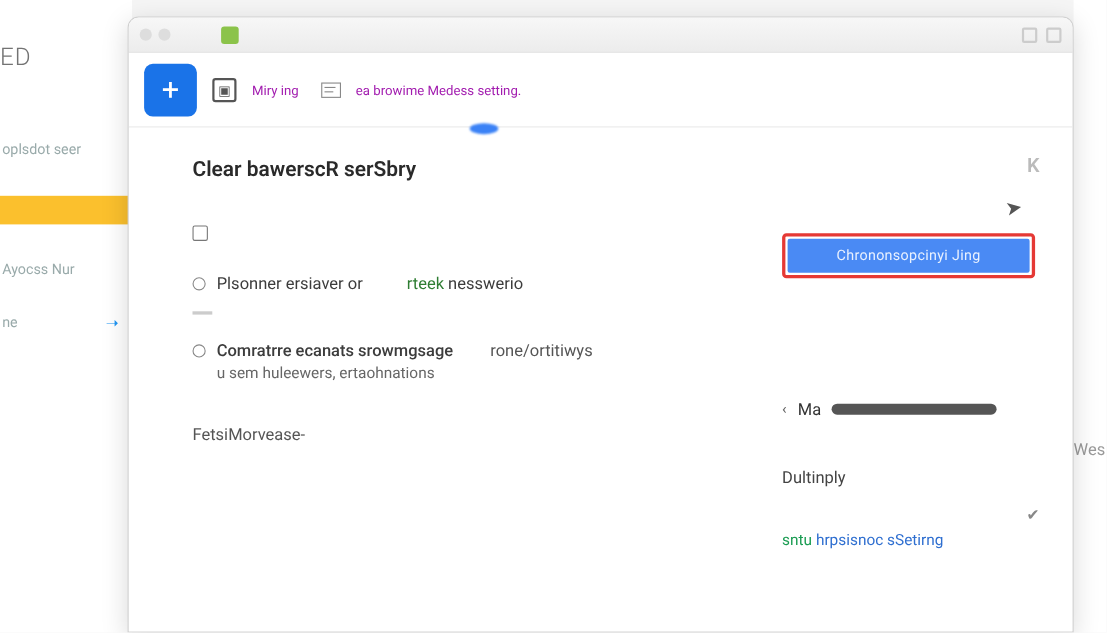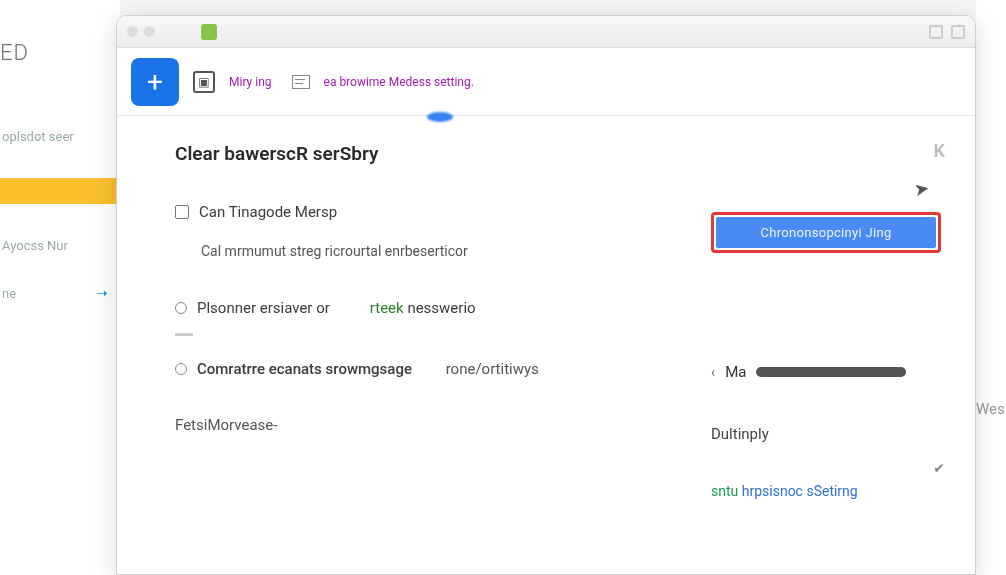--- a/index.html
+++ b/index.html
@@ -307,39 +307,36 @@
   </div>
 
   <div class="content">
     <div class="blue-blob"></div>
     <div class="heading">Clear bawerscR serSbry</div>
     <div class="close-k">K</div>
     <span class="cursor">➤</span>
 
     <div class="row">
       <span class="box"></span>
-      <span>Can Tinagode Mersp</span>
-    </div>
-    <div class="row indent" style="margin-top:-8px;margin-bottom:40px">
-      <span style="color:#555;font-size:14px">Cal mrmumut streg ricrourtal enrbeserticor</span>
     </div>
 
     <div class="row">
       <span class="radio"></span>
       <span>
         <span>Plsonner ersiaver or</span><span class="green">rteek</span><span> nesswerio</span>
       </span>
     </div>
     <div class="divider"></div>
 
     <div class="row" style="margin-bottom:38px">
       <span class="radio"></span>
       <span>
         <span class="label-main">Comratrre ecanats srowmgsage</span>
         <span style="margin-left:30px;color:#555">rone/ortitiwys</span>
+        <span class="sub">u sem huleewers, ertaohnations</span>
       </span>
     </div>
 
 
     <div class="row" style="margin-bottom:0">
       <span style="color:#555">FetsiMorvease-</span>
     </div>
 
     <div class="right-col">
       <div class="highlighted-btn">

